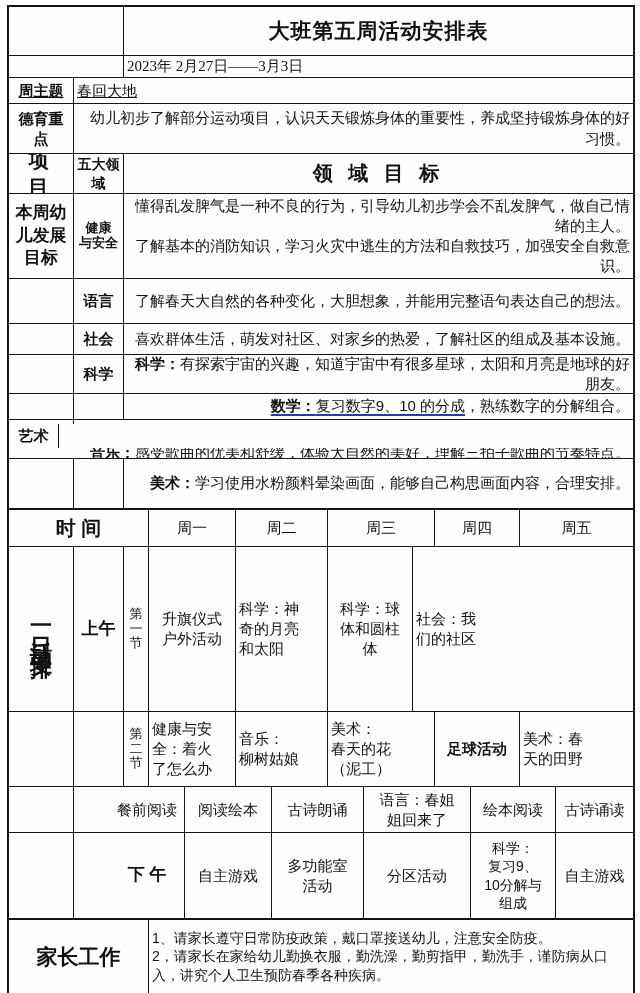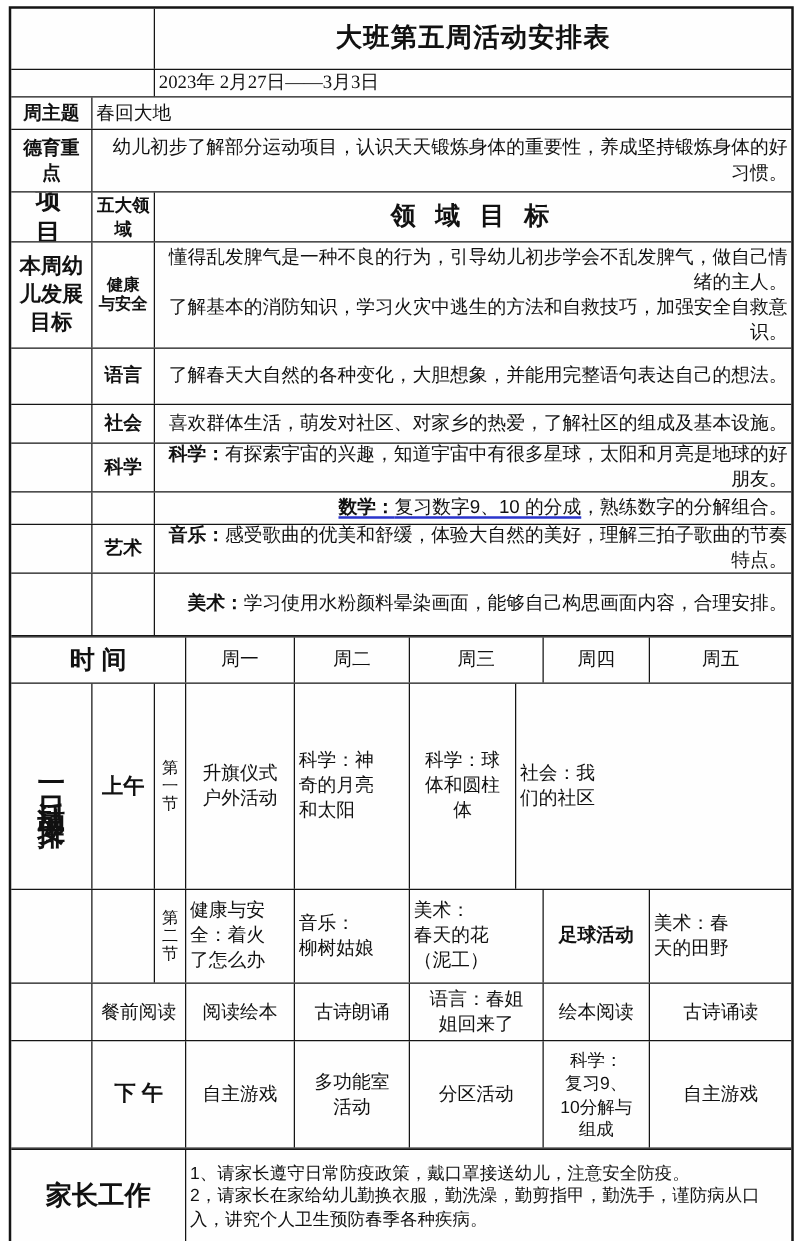--- a/index.html
+++ b/index.html
@@ -8,33 +8,33 @@
   .row{display:flex;border-bottom:1px solid #151515;box-sizing:border-box;}
   .row:last-child{border-bottom:none;}
   .row.thick{border-top:1px solid #151515;}
   .cell{border-right:1px solid #151515;display:flex;align-items:center;box-sizing:border-box;padding:2px 3px;overflow:hidden;}
   .cell:last-child{border-right:none;}
   .txt{width:100%;line-height:1.32;}
   
   .w65{width:65px;flex:none;}
   .w50{width:50px;flex:none;}
   .w25{width:25px;flex:none;padding:1px;}
-  .w75{width:75px;flex:none;}
+  .w75{width:75px;flex:none;margin-left:36px;}
   .w115{width:115px;flex:none;}
   .w140{width:140px;flex:none;}
   .d1{width:87px;flex:none;}
   .d2{width:92px;flex:none;}
   .d3{width:107px;flex:none;}
   .d4{width:85px;flex:none;}
   .d5{flex:1;}
   .grow{flex:1;}
   
-  .hA{height:49px;} .hB{height:22px;} .hC{height:26px;} .hD{height:50px;}
+  .hA{height:49px;} .hB{height:22px;} .hC{height:26px;text-decoration:underline;} .hD{height:50px;}
   .hE{height:40px;} .hF{height:85px;} .hG{height:45px;} .hH{height:31px;}
-  .hI{height:39px;} .hJ{height:26px;} .hK{height:39px;} .hL{height:50px;}
+  .hI{height:39px;} .hJ{height:26px;} .hK{height:39px;flex-direction:column;} .hL{height:50px;}
   .hM{height:38px;} .hN{height:165px;} .hO{height:75px;} .hP{height:46px;}
   .hQ{height:86px;} .hR{height:74px;}
   
   .b{font-weight:bold;}
   .c{text-align:center;}
   .l{text-align:left;}
   .r{text-align:left;}
   .pre{white-space:pre-line;}
   .f13{font-size:13px;line-height:1.15;}
   .f14{font-size:14px;}

